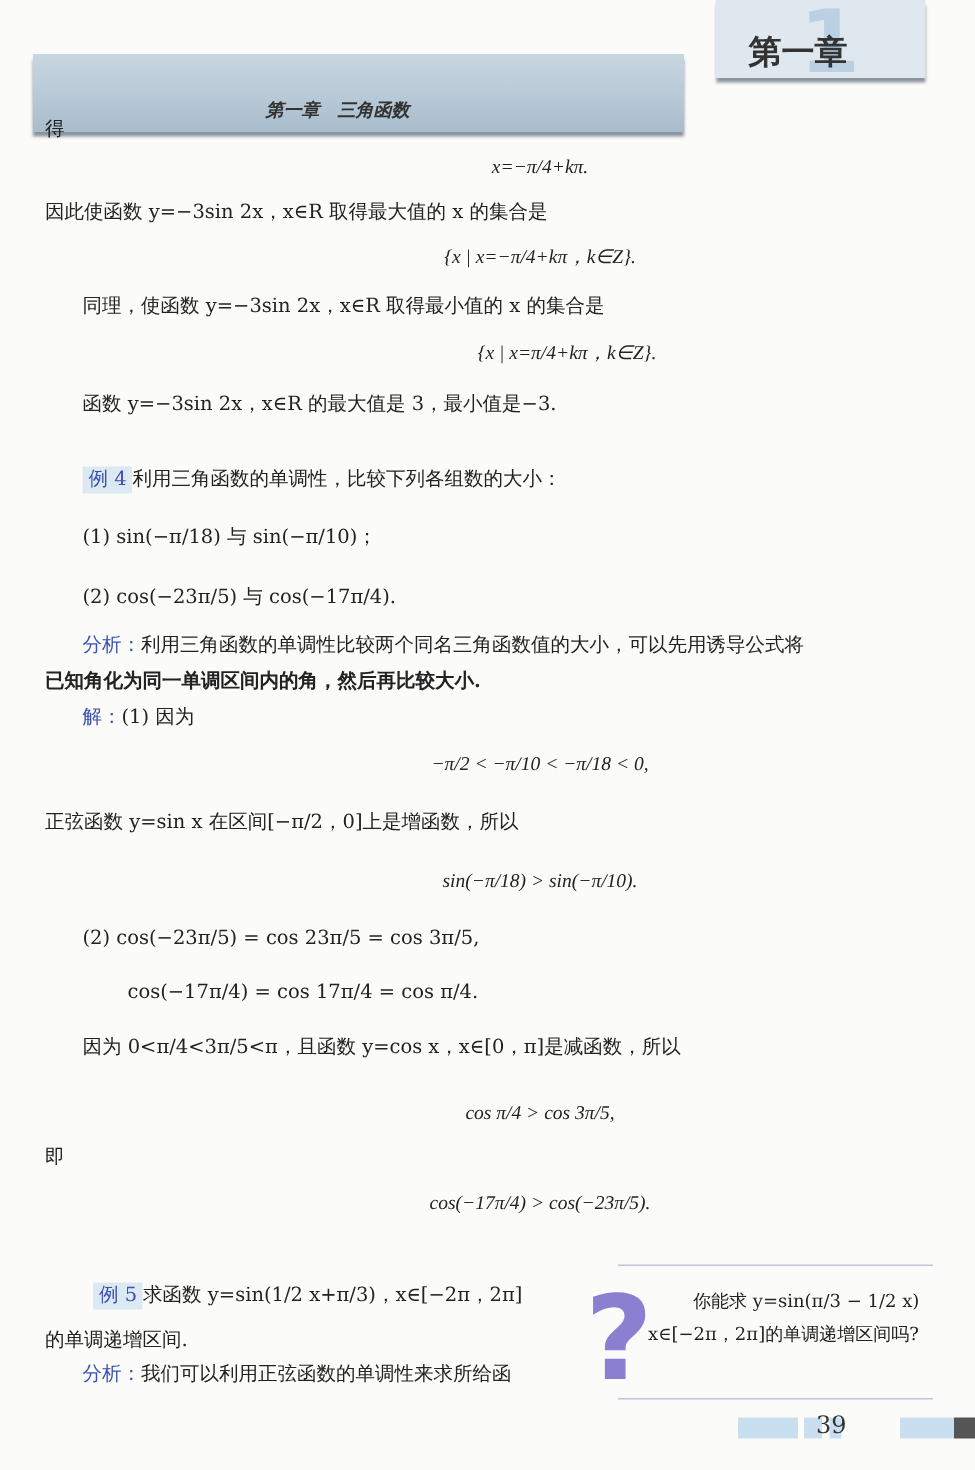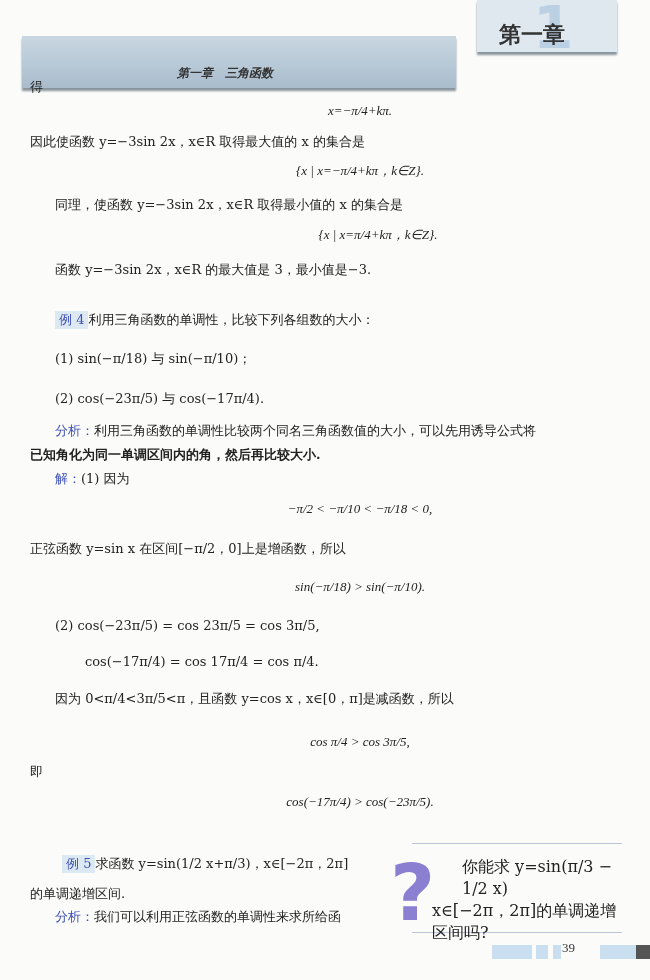--- a/index.html
+++ b/index.html
@@ -45,24 +45,24 @@
   }
   .math { font-family: Liberation Serif, serif; font-style: italic; padding-left: 35px; }
   .question-box {
     position: absolute; left: 412px; top: 843px; width: 210px; height: 88px;
     border-top: 1px solid #bfc4d8; border-bottom: 1px solid #bfc4d8;
   }
   .qmark {
     position: absolute; left: -22px; top: 10px; font-size: 78px; font-weight: bold;
     color: #8a7fd0; font-family: "DejaVu Sans", sans-serif; line-height: 78px;
   }
-  .q-text { position: absolute; left: 20px; top: 12px; width: 190px; font-size: 16px; line-height: 22px; }
+  .q-text { position: absolute; left: 20px; top: 12px; width: 190px; font-size: 12px; line-height: 22px; }
   .q-text .first { display: block; padding-left: 30px; }
   .footer-bars { position: absolute; top: 945px; height: 14px; background: #c9dff0; }
-  .page-num { position: absolute; left: 562px; top: 940px; font-size: 13px; color: #333; font-family: Liberation Serif, serif; }
+  .page-num { position: absolute; left: 544px; top: 940px; font-size: 16px; color: #333; }
 </style>
 </head>
 <body>
 
 <div class="header">
   <span class="header-title">第一章　三角函数</span>
 </div>
 <div class="chapter-box">
   <span class="chapter-digit">1</span>
   <span class="chapter-label">第一章</span>

